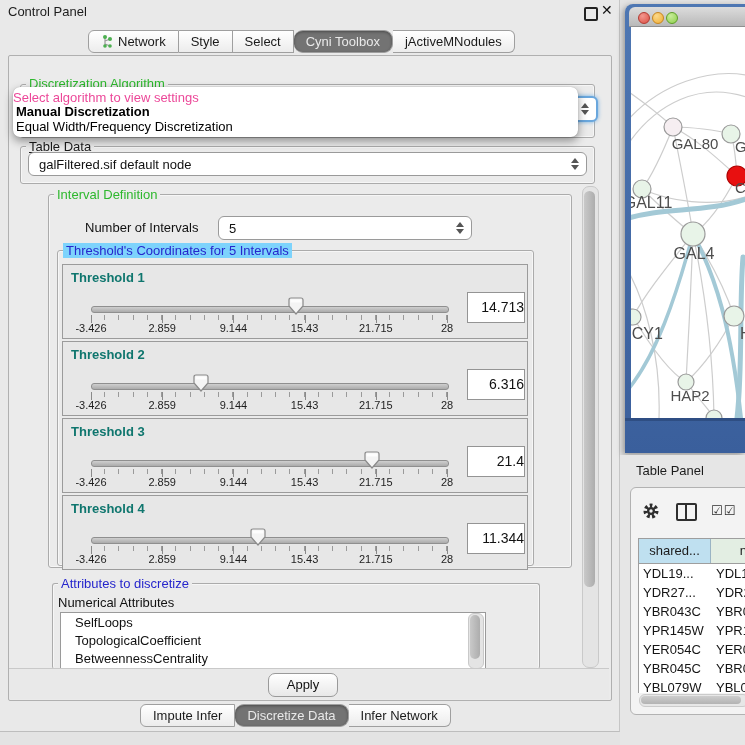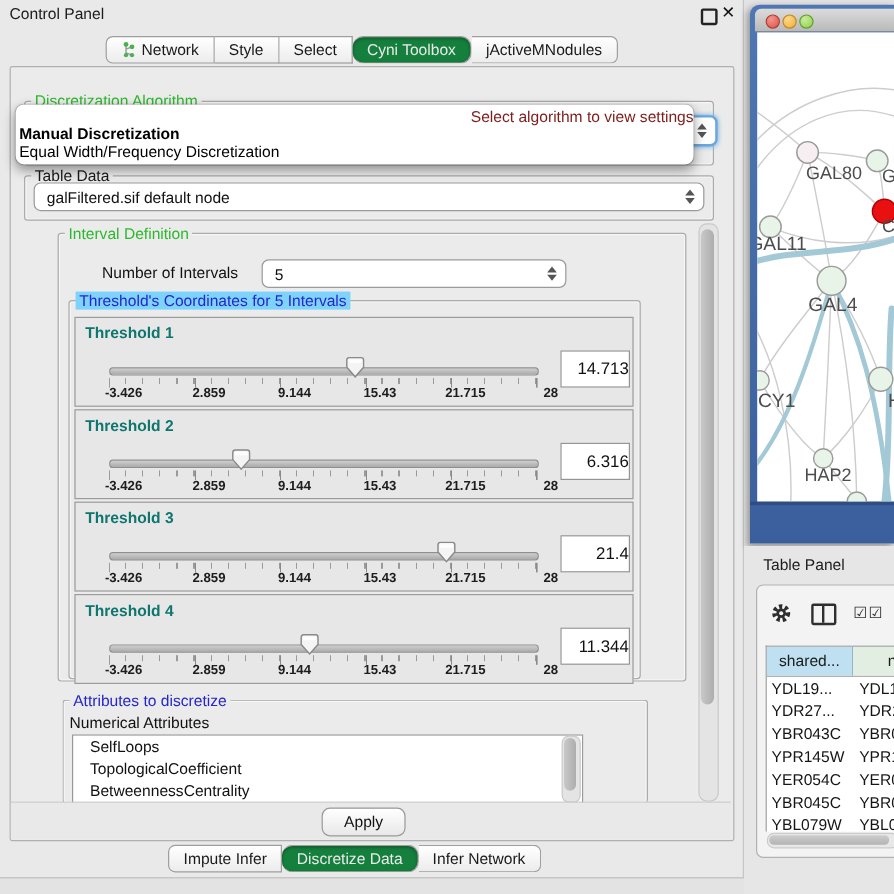--- a/index.html
+++ b/index.html
@@ -14,21 +14,21 @@
   #cp-float{left:584px;top:7px;width:10px;height:10px;border:2px solid #222;border-radius:2px;}
   #cp-close{left:601px;top:2px;font-size:14px;font-weight:bold;color:#111;}
 
   
   .tabbar{display:flex;}
   .tab{height:21px;line-height:21px;padding:0 12px;font-size:13px;color:#1a1a1a;
        background:linear-gradient(#ffffff,#ececec);border:1px solid #9f9f9f;border-left:none;
        display:flex;align-items:center;gap:5px;white-space:nowrap;}
   .tab:first-child{border-left:1px solid #9f9f9f;border-radius:6px 0 0 6px;}
   .tab:last-child{border-radius:0 6px 6px 0;}
-  .tab.sel{background:#15803d;color:#e9e9e9;box-shadow:inset 0 1px 3px rgba(0,0,0,.35);border-radius:9px;}
+  .tab.sel{background:#737373;color:#e9e9e9;box-shadow:inset 0 1px 3px rgba(0,0,0,.35);border-radius:9px;}
   #top-tabs{left:88px;top:30px;}
   #bottom-tabs{left:140px;top:704px;}
 
   
   #main-panel{left:8px;top:55px;width:602px;height:644px;background:#ebebeb;
       border:1px solid #b0b0b0;border-radius:2px;}
 
   .grouptitle{font-size:13px;background:#ebebeb;padding:0 3px;white-space:nowrap;}
   .green{color:#2eb82e;}
   .blue{color:#2626cc;}
@@ -40,41 +40,41 @@
   .stepper{display:flex;flex-direction:column;gap:2px;align-items:center;width:10px;}
   .stepper .up{width:0;height:0;border-left:4px solid transparent;border-right:4px solid transparent;
                border-bottom:5px solid #555;}
   .stepper .dn{width:0;height:0;border-left:4px solid transparent;border-right:4px solid transparent;
                border-top:5px solid #555;}
   .focusring{border:2px solid #6aa7dd;box-shadow:0 0 4px #70aee2;}
 
   
   #algo-popup{left:13px;top:87px;width:565px;height:50px;background:#fff;border-radius:7px;
       box-shadow:0 4px 10px rgba(0,0,0,.4), 0 0 1px rgba(0,0,0,.3);z-index:30;}
-  #algo-popup .prompt{position:absolute;left:0;right:0;top:3px;text-align:right;
-      color:#7f1d1d;font-size:13px;}
+  #algo-popup .prompt{position:absolute;left:0;right:0;top:3px;text-align:left;
+      color:#ec4899;font-size:13px;}
   #algo-popup .opt{position:absolute;left:3px;font-size:13px;color:#000;white-space:nowrap;}
   #algo-popup .opt.b{font-weight:bold;}
 
   
   .boldlbl{font-size:13px;font-weight:normal;color:#111;}
   #thr-stack{left:62px;top:264px;width:466px;}
   .thr-item{position:relative;width:464px;height:73px;margin-bottom:2px;
       background:#e7e7e7;border:1px solid #9b9b9b;}
   .thr-item .tlabel{position:absolute;left:8px;top:5px;font-size:13px;font-weight:bold;color:#0f766e;}
   .thr-track{position:absolute;left:28px;top:41px;width:356px;height:5px;border-radius:3px;
       background:linear-gradient(#cfcfcf,#ababab);border:1px solid #8f8f8f;}
   .thr-thumb{position:absolute;top:32px;width:16px;height:18px;}
   .thr-ticks{position:absolute;left:28px;top:50px;width:357px;height:8px;
       background:
         repeating-linear-gradient(to right,#8a8a8a 0 1px,transparent 1px 71.2px),
         repeating-linear-gradient(to right,transparent 0 13.24px,#9a9a9a 13.24px 14.24px) ;
       background-size:100% 8px,100% 5px;background-repeat:no-repeat;}
   .thr-labels{position:absolute;left:28px;top:57px;width:356px;height:12px;}
-  .thr-labels span{position:absolute;transform:translateX(-50%);font-size:11px;font-weight:bold;color:#1d1d1d;margin-left:12px;}
+  .thr-labels span{position:absolute;transform:translateX(-50%);font-size:11px;font-weight:normal;color:#1d1d1d;}
   .thr-value{position:absolute;left:404px;top:27px;width:56px;height:29px;background:#fff;
       border:1px solid #949494;font-size:14px;color:#111;text-align:right;line-height:29px;}
 
   
   #attr-list{left:60px;top:612px;width:424px;height:56px;background:#fff;border:1px solid #9a9a9a;
       overflow:hidden;}
   #attr-list .item{font-size:13px;color:#111;padding:2px 0 1px 14px;white-space:nowrap;}
   .vscroll{background:#e4e4e4;border:1px solid #c9c9c9;border-radius:7px;}
   .vthumb{position:absolute;background:linear-gradient(to right,#c9c9c9,#adadad);border-radius:6px;}
 
@@ -173,21 +173,21 @@
     </span>
 </div>
 
 <div id="algo-popup" class="abs">
   <div class="prompt">Select algorithm to view settings</div>
   <div class="opt b" style="top:17px;">Manual Discretization</div>
   <div class="opt" style="top:32px;">Equal Width/Frequency Discretization</div>
 </div>
 
 <div class="abs groupbox" style="left:20px;top:146px;width:573px;height:36px;"></div>
-<div class="abs grouptitle" style="left:26px;top:139px;color:#1a1a1a;">Table Data</div>
+<div class="abs grouptitle" style="left:26px;top:139px;color:#1a1a1a;text-decoration:underline;">Table Data</div>
 <div class="abs combo" style="left:28px;top:152px;width:541px;height:22px;">
   <span class="grow">galFiltered.sif default node</span>
   <span class="stepper">
       <span class="up"></span>
       <span class="dn"></span>
     </span>
 </div>
 
 <div class="abs groupbox" style="left:48px;top:194px;width:522px;height:372px;"></div>
 <div class="abs grouptitle green" style="left:54px;top:187px;">Interval Definition</div>

